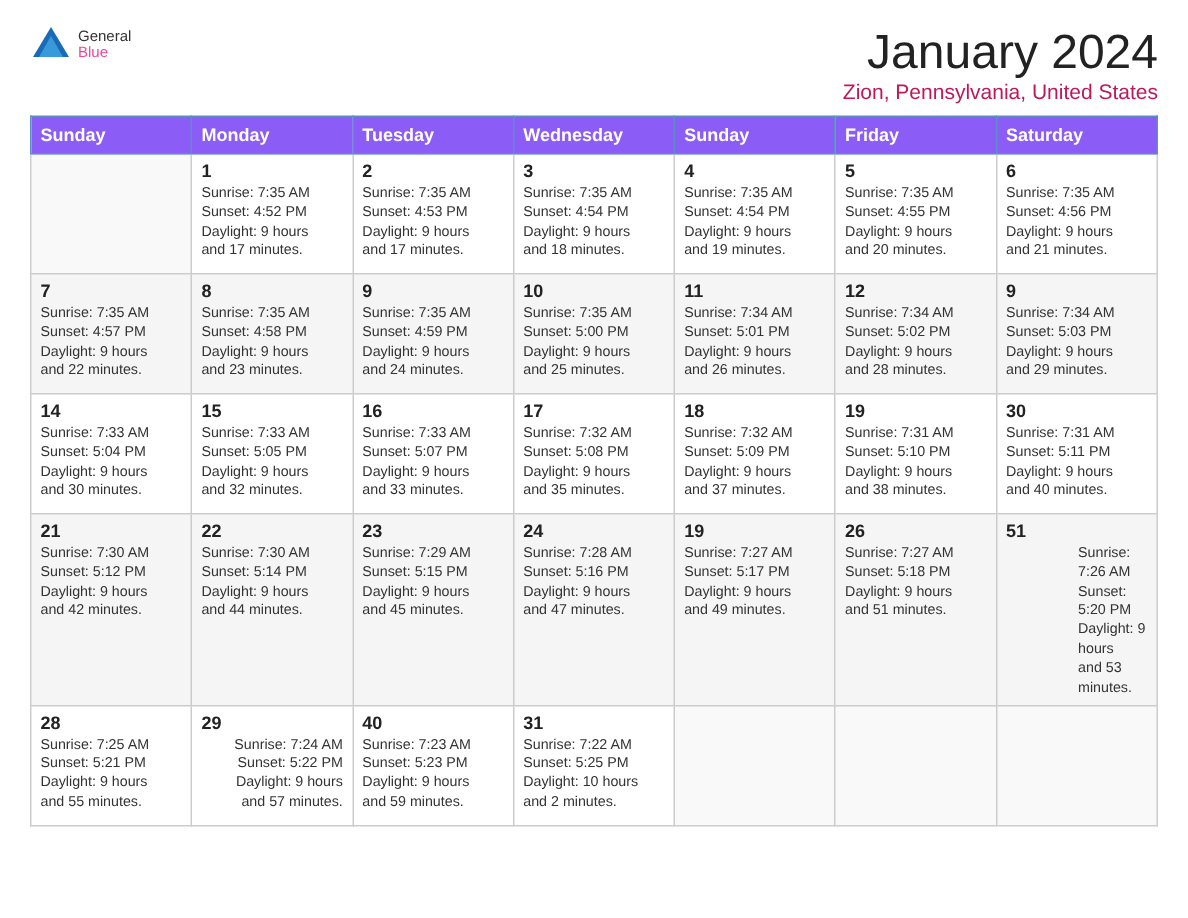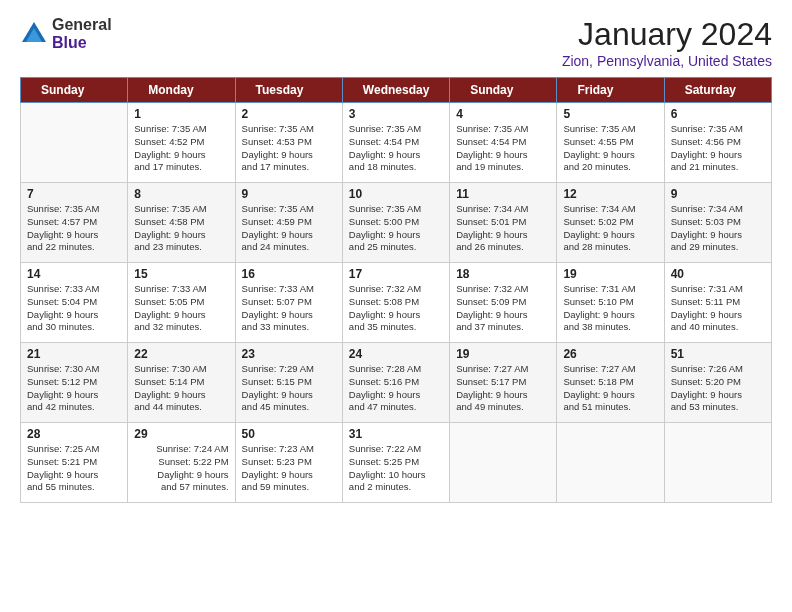--- a/index.html
+++ b/index.html
@@ -34,34 +34,34 @@
       text-align: right;
     }
     .month-title {
       font-size: 32px;
       color: #222;
       font-weight: normal;
       text-align: right;
     }
     .subtitle {
       font-size: 14px;
-      color: #4c1d95;
+      color: #be185d;
     }
     table {
       width: 100%;
       border-collapse: collapse;
       table-layout: fixed;
     }
     thead tr th {
-      background-color: #7f1d1d;
+      background-color: #8b5cf6;
       color: #fff;
       font-size: 12px;
       font-weight: bold;
       text-align: left;
-      padding: 5px 20px;
+      padding: 5px 6px;
       border: 1px solid #5a8ec5;
     }
     tbody tr td {
       border: 1px solid #ccc;
       vertical-align: top;
       padding: 4px 6px;
       font-size: 10px;
       color: #333;
       height: 80px;
       background: #fff;
@@ -88,23 +88,23 @@
 <body>
 
 <div class="page">
   <div class="header">
     <div class="logo">
       <svg class="logo-icon" viewBox="0 0 28 28" xmlns="http://www.w3.org/2000/svg">
         <polygon points="14,2 26,22 2,22" fill="#1a6bb5"></polygon>
         <polygon points="14,8 22,22 6,22" fill="#3a9ad9"></polygon>
       </svg>
       <div>
-        <div style="font-size:16px;font-weight:bold;line-height:1.1;">
+        <div style="font-size:10px;font-weight:normal;line-height:1.1;">
           <span style="color:#333;">General</span><br>
-          <span style="color:#4c1d95;">Blue</span>
+          <span style="color:#ec4899;">Blue</span>
         </div>
       </div>
     </div>
     <div class="title-block">
       <div class="month-title">January 2024</div>
       <div class="subtitle">Zion, Pennsylvania, United States</div>
     </div>
   </div>
 
   <table>
@@ -253,21 +253,21 @@
 and 37 minutes.</div>
           </td>
           <td>
             <div class="day-number">19</div>
             <div class="day-info" style="white-space: pre-line;">Sunrise: 7:31 AM
 Sunset: 5:10 PM
 Daylight: 9 hours
 and 38 minutes.</div>
           </td>
           <td>
-            <div class="day-number">40</div>
+            <div class="day-number">30</div>
             <div class="day-info" style="white-space: pre-line;">Sunrise: 7:31 AM
 Sunset: 5:11 PM
 Daylight: 9 hours
 and 40 minutes.</div>
           </td>
         </tr>
         <tr>
           <td>
             <div class="day-number">21</div>
             <div class="day-info" style="white-space: pre-line;">Sunrise: 7:30 AM
@@ -305,21 +305,21 @@
           </td>
           <td>
             <div class="day-number">26</div>
             <div class="day-info" style="white-space: pre-line;">Sunrise: 7:27 AM
 Sunset: 5:18 PM
 Daylight: 9 hours
 and 51 minutes.</div>
           </td>
           <td>
             <div class="day-number">51</div>
-            <div class="day-info" style="white-space: pre-line;">Sunrise: 7:26 AM
+            <div class="day-info" style="white-space: pre-line; margin-left: 48px;">Sunrise: 7:26 AM
 Sunset: 5:20 PM
 Daylight: 9 hours
 and 53 minutes.</div>
           </td>
         </tr>
         <tr>
           <td>
             <div class="day-number">28</div>
             <div class="day-info" style="white-space: pre-line;">Sunrise: 7:25 AM
 Sunset: 5:21 PM
@@ -327,21 +327,21 @@
 and 55 minutes.</div>
           </td>
           <td>
             <div class="day-number">29</div>
             <div class="day-info" style="white-space: pre-line; text-align: right;">Sunrise: 7:24 AM
 Sunset: 5:22 PM
 Daylight: 9 hours
 and 57 minutes.</div>
           </td>
           <td>
-            <div class="day-number">50</div>
+            <div class="day-number">40</div>
             <div class="day-info" style="white-space: pre-line;">Sunrise: 7:23 AM
 Sunset: 5:23 PM
 Daylight: 9 hours
 and 59 minutes.</div>
           </td>
           <td>
             <div class="day-number">31</div>
             <div class="day-info" style="white-space: pre-line;">Sunrise: 7:22 AM
 Sunset: 5:25 PM
 Daylight: 10 hours

